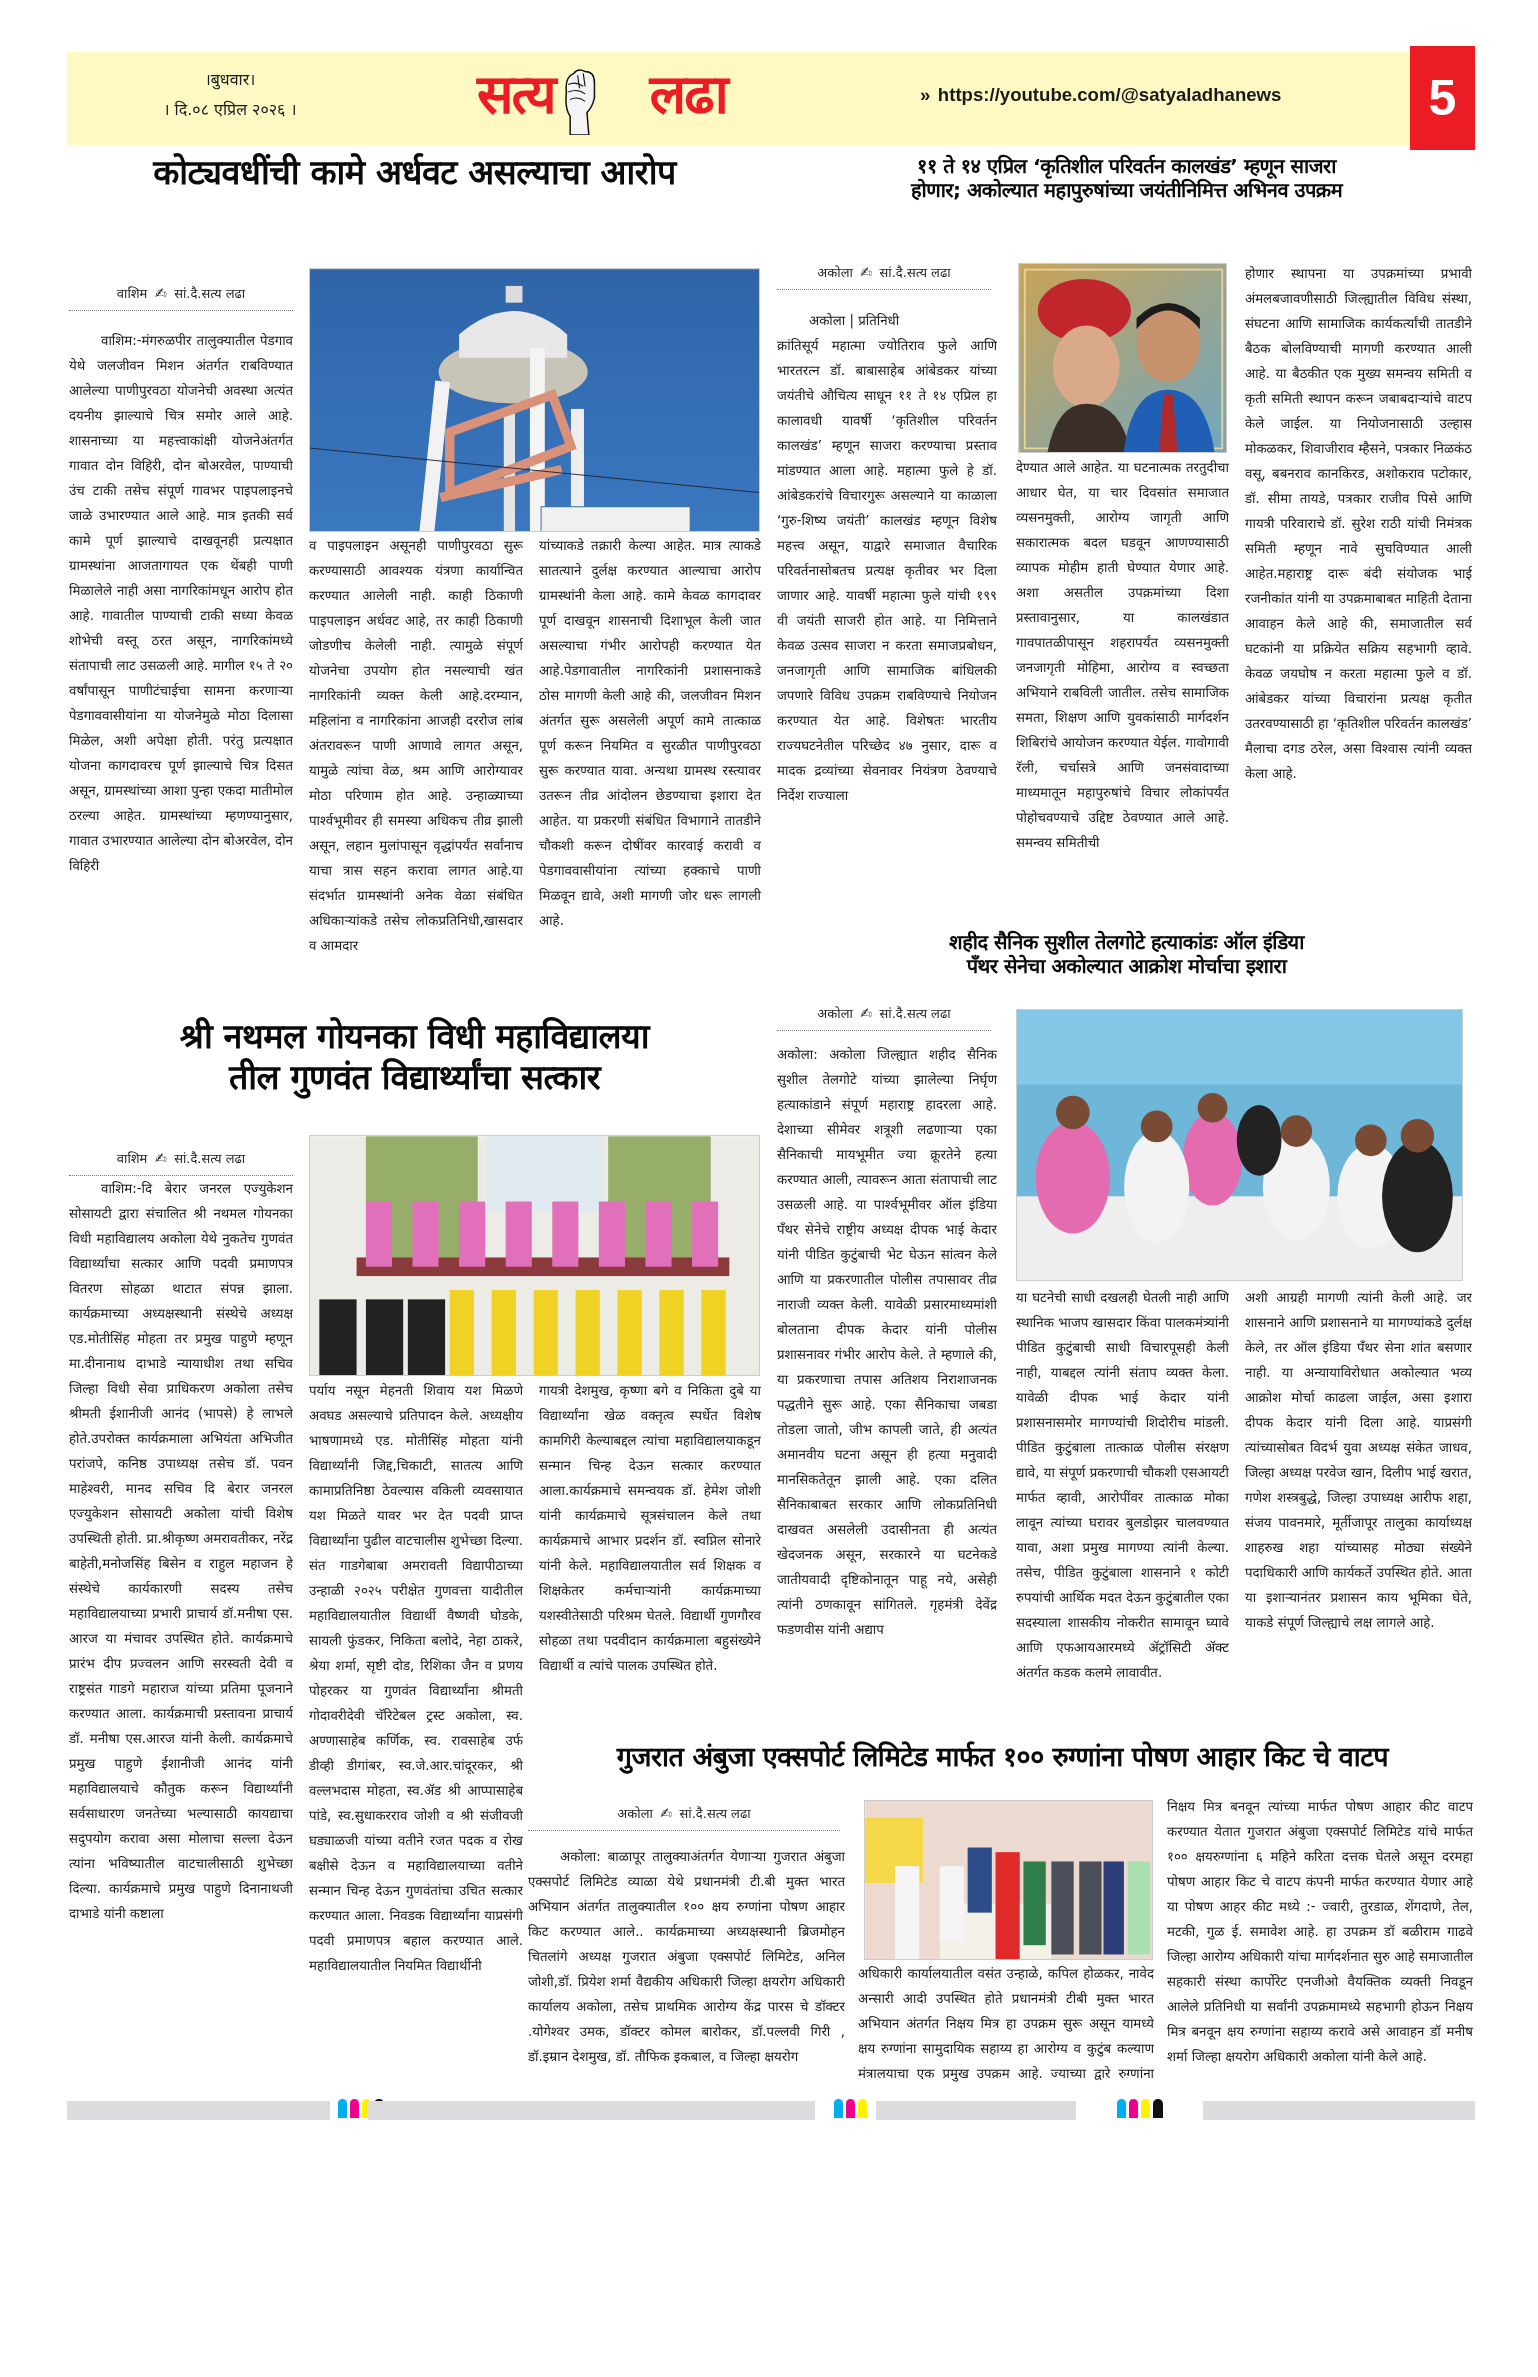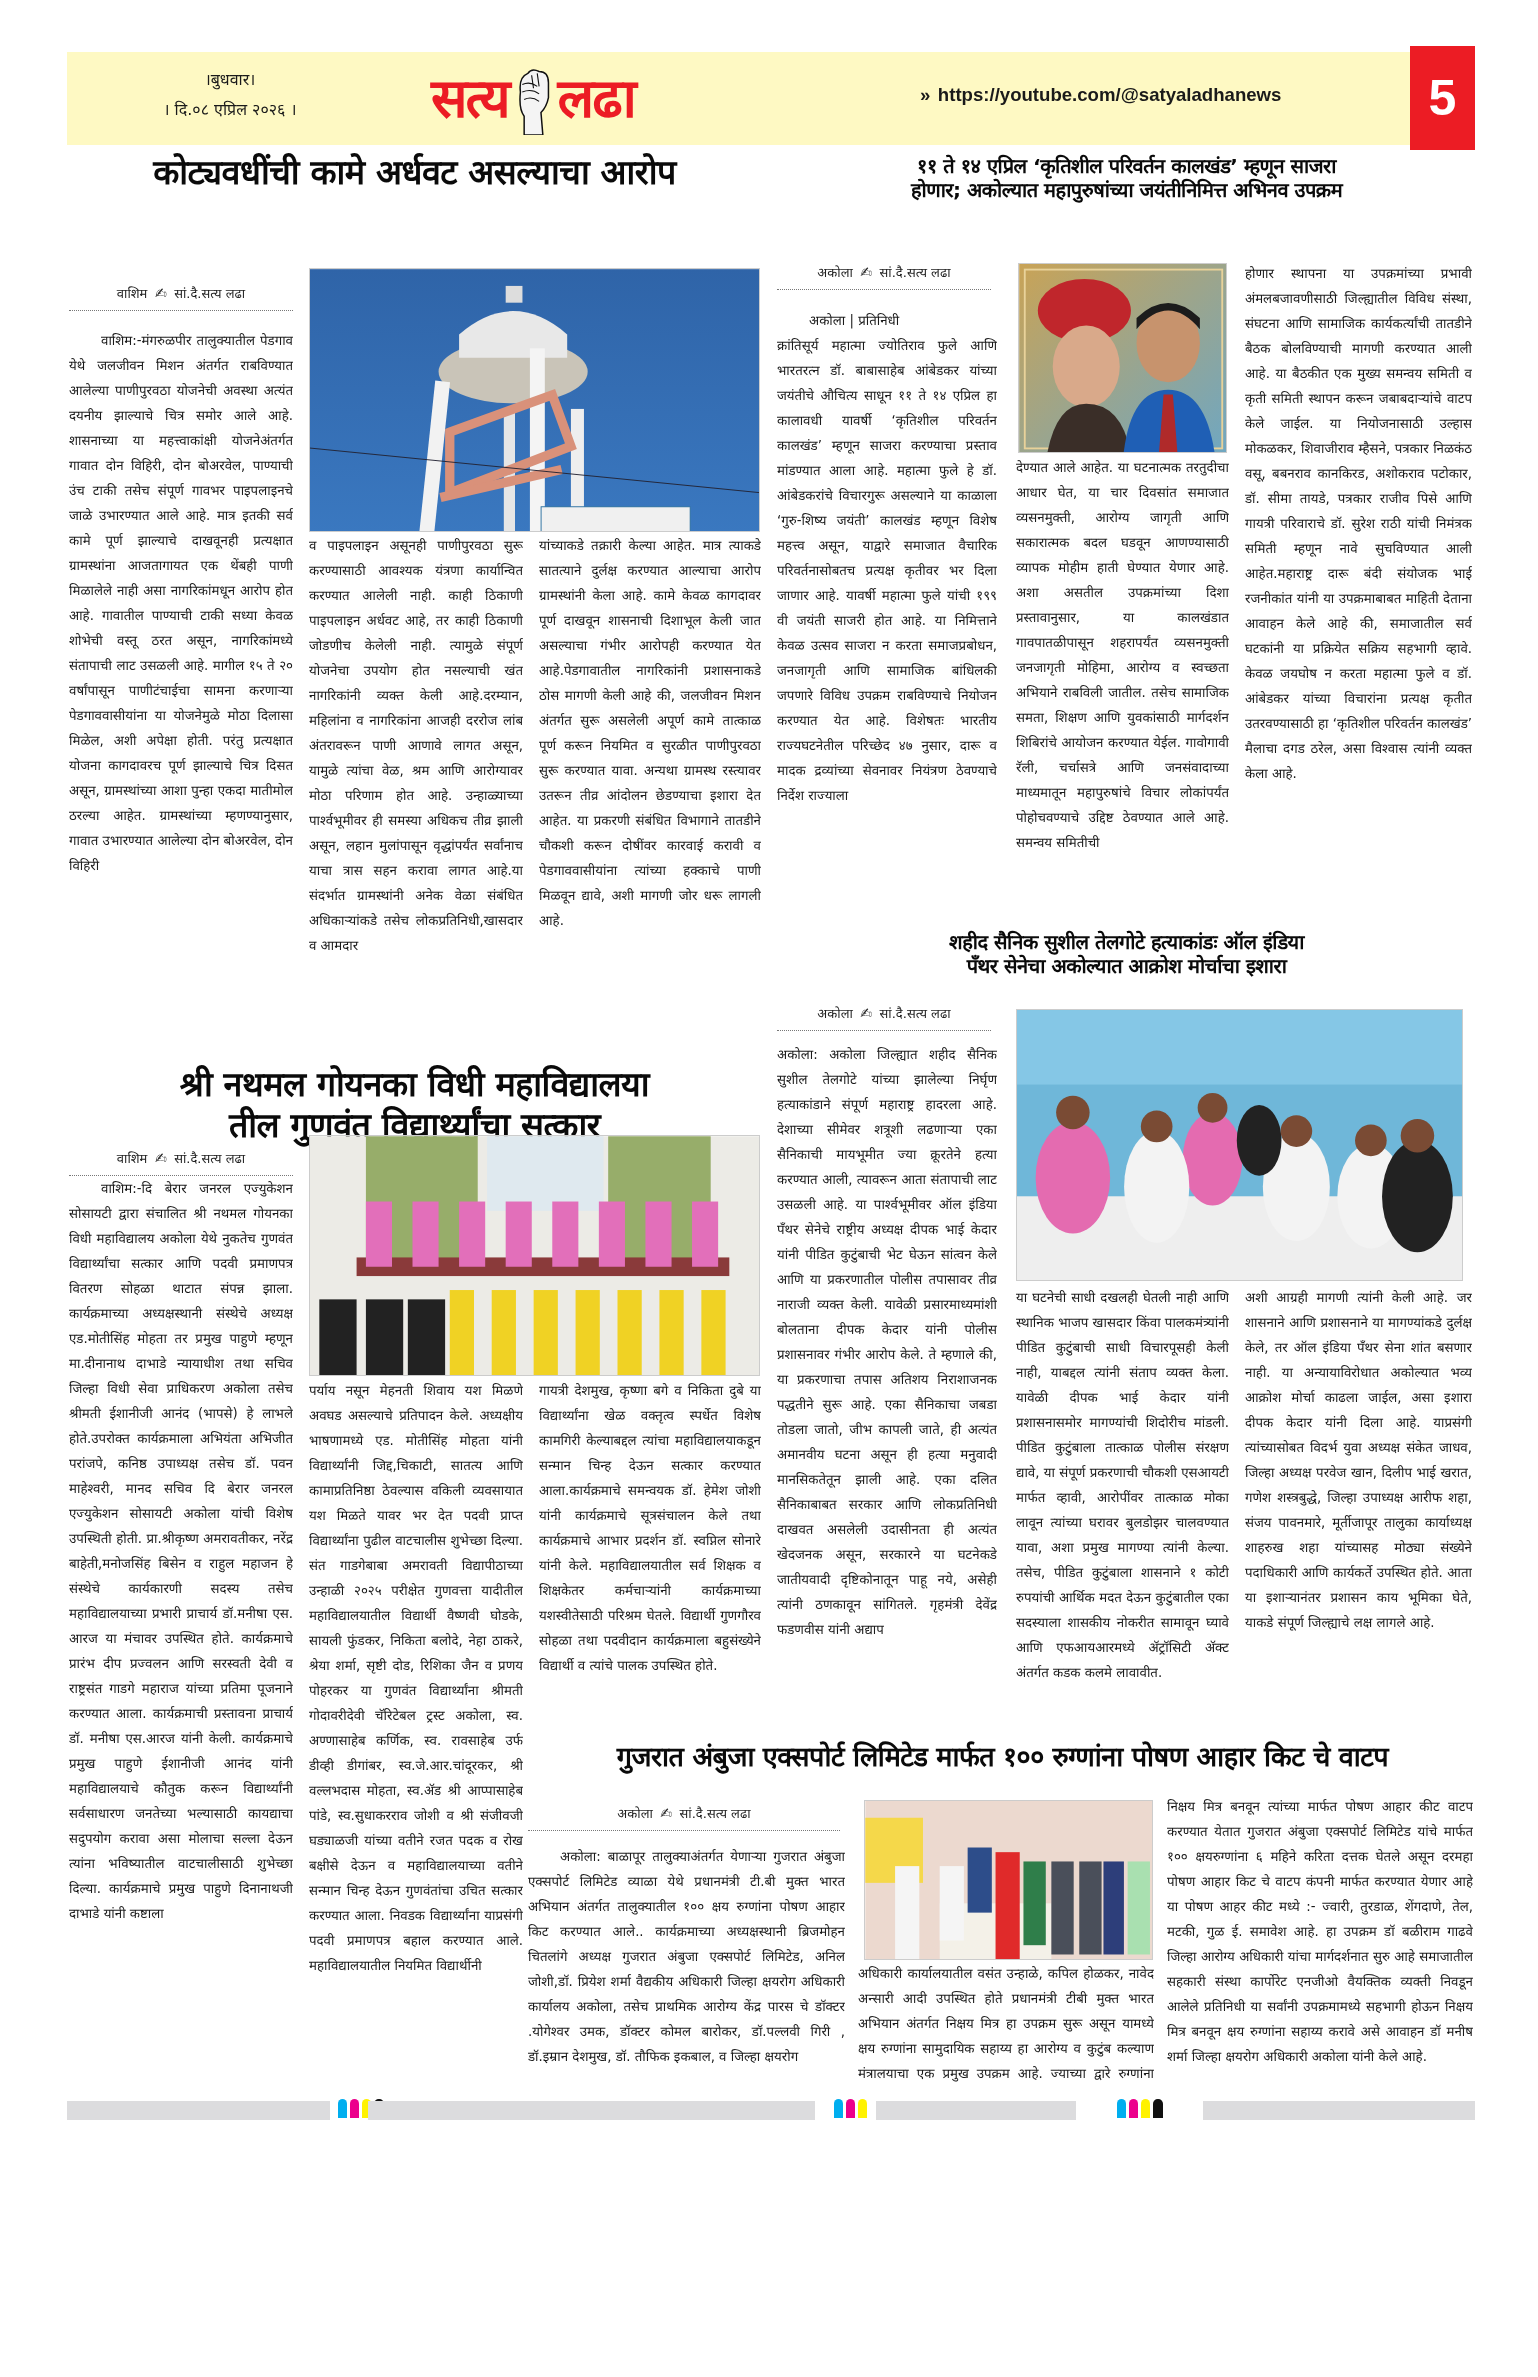--- a/index.html
+++ b/index.html
@@ -2,21 +2,21 @@
 <html style="font-size:15px"><head>
 <meta charset="utf-8">
 <style>
   * { box-sizing: border-box; margin: 0; padding: 0; }
   html, body { width: 1538px; height: 2377px; background: #ffffff; overflow: hidden; }
   body { position: relative; font-family: "DejaVu Sans", sans-serif; color: #111; }
 
   .masthead { position: absolute; left: 67px; top: 52px; width: 1408px; height: 93px; background: #fef9c3; }
   .mh-date { position: absolute; left: 84px; top: 13px; width: 158px; text-align: center; font-size: 16px; line-height: 30px; color: #1a1a1a; }
   .mh-logo { position: absolute; left: 364px; top: 9.3px; width: 308px; height: 76px; display: flex; align-items: center; }
-  .mh-logo .word { color: #ec1c24; font-weight: bold; font-size: 54px; line-height: 1; letter-spacing: -1.9px; font-family: Liberation Serif, serif; }
+  .mh-logo .word { color: #ec1c24; font-weight: bold; font-size: 54px; line-height: 1; letter-spacing: -1.9px; font-family: Liberation Mono, monospace; margin-left: 46px; }
   .mh-logo .fist { width: 45px; height: 71px; margin: 0 1.9px; }
   .mh-url { position: absolute; left: 853px; top: 32px; font-size: 18.6px; font-weight: bold; color: #1a1a1a; font-family: "Liberation Sans", sans-serif; }
   .mh-url .chev { margin-right: 7.5px; }
   .mh-page { position: absolute; right: 0; top: -5.6px; width: 65px; height: 104px; background: #ec1c24; color: #fff; font-size: 50px; font-weight: bold; display: flex; align-items: center; justify-content: center; font-family: "Liberation Sans", sans-serif; }
 
   .headline { position: absolute; text-align: center; font-weight: bold; color: #0a0a0a; line-height: 1.22; font-family: "DejaVu Sans", sans-serif; letter-spacing: -0.5px; }
   .h-lg { font-size: 34px; }
   .h-md { font-size: 20px; }
 
   .byline { position: absolute; font-size: 13px; color: #222; text-align: center; border-bottom: 0.9px dotted #777; padding-bottom: 7.5px; }
@@ -127,21 +127,21 @@
   </div>
   <div class="col" style="left:1016px; top:455px; width:213px; height:412px;">
       <p class="noind">देण्यात आले आहेत. या घटनात्मक तरतुदीचा आधार घेत, या चार दिवसांत समाजात व्यसनमुक्ती, आरोग्य जागृती आणि सकारात्मक बदल घडवून आणण्यासाठी व्यापक मोहीम हाती घेण्यात येणार आहे. अशा असतील उपक्रमांच्या दिशा प्रस्तावानुसार, या कालखंडात गावपातळीपासून शहरापर्यंत व्यसनमुक्ती जनजागृती मोहिमा, आरोग्य व स्वच्छता अभियाने राबविली जातील. तसेच सामाजिक समता, शिक्षण आणि युवकांसाठी मार्गदर्शन शिबिरांचे आयोजन करण्यात येईल. गावोगावी रॅली, चर्चासत्रे आणि जनसंवादाच्या माध्यमातून महापुरुषांचे विचार लोकांपर्यंत पोहोचवण्याचे उद्दिष्ट ठेवण्यात आले आहे. समन्वय समितीची</p>
     </div>
   <div class="col" style="left:1245px; top:261px; width:227px; height:606px;">
       <p class="noind">होणार स्थापना या उपक्रमांच्या प्रभावी अंमलबजावणीसाठी जिल्ह्यातील विविध संस्था, संघटना आणि सामाजिक कार्यकर्त्यांची तातडीने बैठक बोलविण्याची मागणी करण्यात आली आहे. या बैठकीत एक मुख्य समन्वय समिती व कृती समिती स्थापन करून जबाबदाऱ्यांचे वाटप केले जाईल. या नियोजनासाठी उल्हास मोकळकर, शिवाजीराव म्हैसने, पत्रकार निळकंठ वसू, बबनराव कानकिरड, अशोकराव पटोकार, डॉ. सीमा तायडे, पत्रकार राजीव पिसे आणि गायत्री परिवाराचे डॉ. सुरेश राठी यांची निमंत्रक समिती म्हणून नावे सुचविण्यात आली आहेत.महाराष्ट्र दारू बंदी संयोजक भाई रजनीकांत यांनी या उपक्रमाबाबत माहिती देताना आवाहन केले आहे की, समाजातील सर्व घटकांनी या प्रक्रियेत सक्रिय सहभागी व्हावे. केवळ जयघोष न करता महात्मा फुले व डॉ. आंबेडकर यांच्या विचारांना प्रत्यक्ष कृतीत उतरवण्यासाठी हा ‘कृतिशील परिवर्तन कालखंड’ मैलाचा दगड ठरेल, असा विश्वास त्यांनी व्यक्त केला आहे.</p>
     </div>
 </section>
 
 <section>
-  <h1 class="headline h-lg" style="left:67px; top:1016px; width:695px;margin-top:48px;">
+  <h1 class="headline h-lg" style="left:67px; top:1016px; width:695px;">
     <div>श्री नथमल गोयनका विधी महाविद्यालया</div>
     <div>तील गुणवंत विद्यार्थ्यांचा सत्कार</div>
   </h1>
   <div class="byline" style="left:69px; top:1149px; width:224px;">
     <span>वाशिम</span><span class="pen">✍</span><span>सां.दै.सत्य लढा</span>
   </div>
   <div class="photo" style="left:309px; top:1135px; width:451px; height:241px;">
     <svg width="451" height="241" viewBox="0 0 484 258">
       <rect width="484" height="258" fill="#ecebe6"></rect>
       <rect x="60" y="0" width="120" height="140" fill="#97ad6a"></rect>

